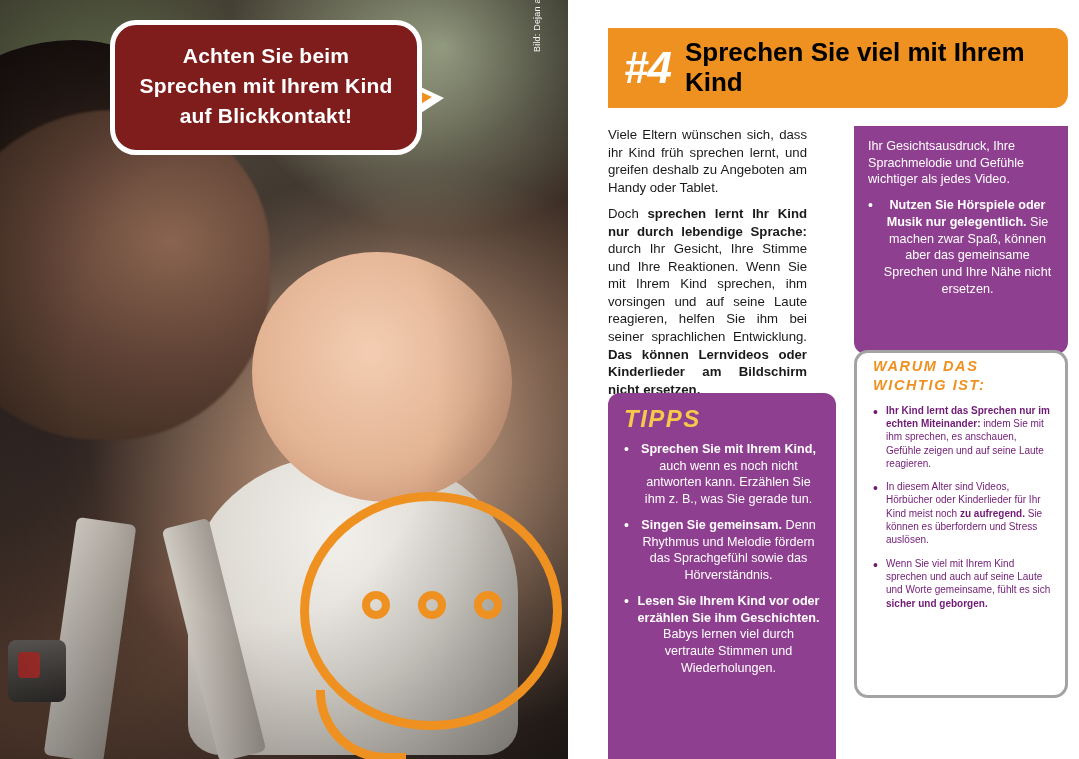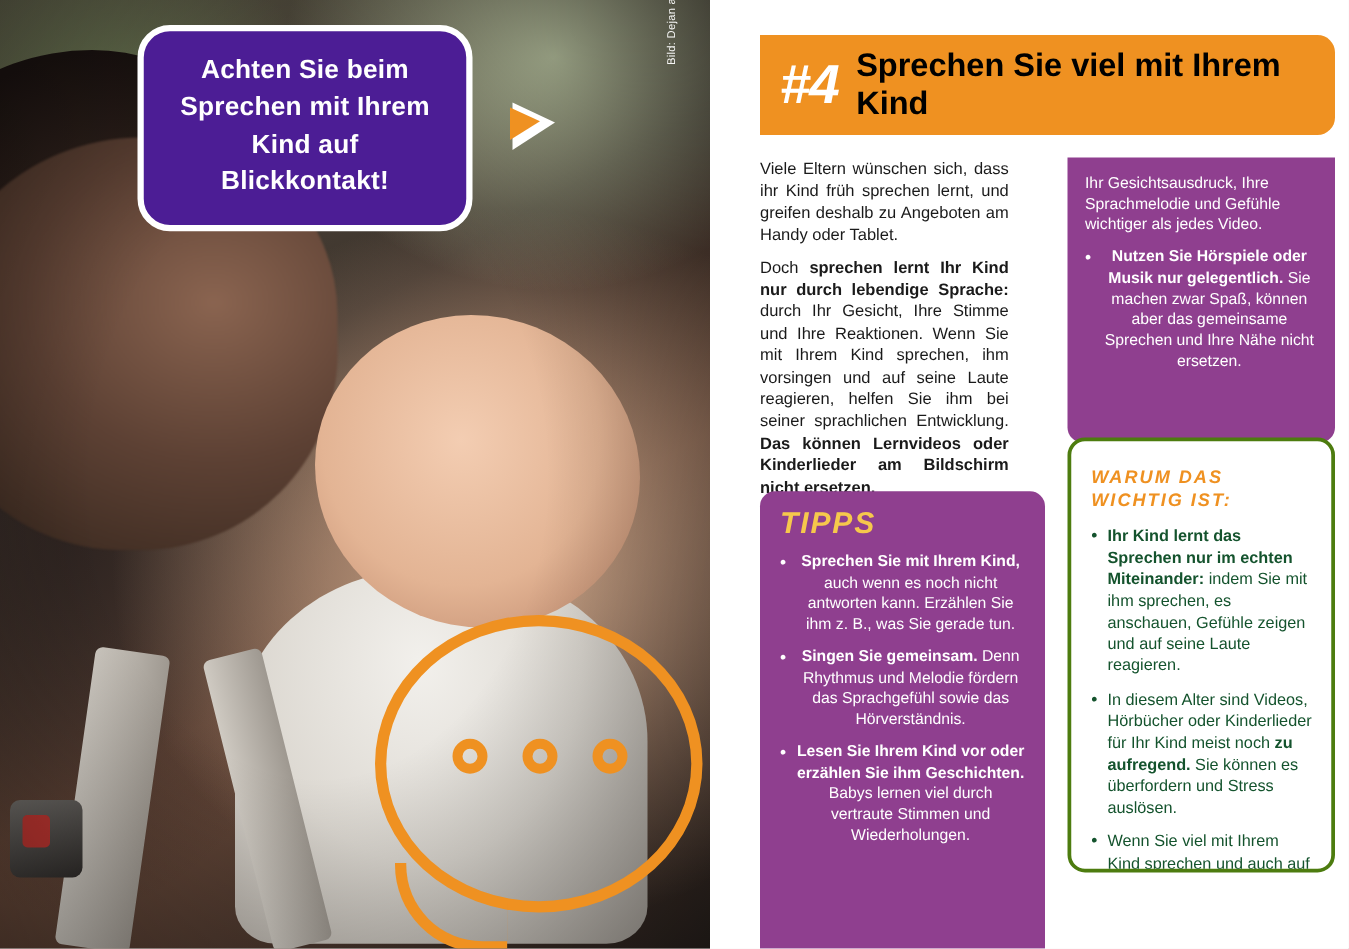--- a/index.html
+++ b/index.html
@@ -119,22 +119,22 @@
     letter-spacing: 0.2px;
     white-space: nowrap;
     opacity: 0.95;
   }
 
   
   .callout {
     position: absolute;
     left: 110px;
     top: 20px;
-    width: 268px;
-    background: #4c1d95;
+    width: 312px;
+    background: #7f1d1d;
     border: 5px solid #ffffff;
     border-radius: 26px;
     padding: 16px 22px 20px 22px;
     box-sizing: border-box;
   }
   .callout-text {
     color: #ffffff;
     font-weight: bold;
     font-size: 21px;
     line-height: 1.42;
@@ -325,39 +325,39 @@
     margin: 0 0 9px 0;
   }
 
   
   .warum-box {
     position: absolute;
     left: 286px;
     top: 350px;
     width: 214px;
     height: 348px;
-    border: 3px solid #4d7c0f;
+    border: 3px solid #a3a3a3;
     border-radius: 14px;
     background: #ffffff;
-    padding: 20px 14px 0 16px;
+    padding: 4px 14px 0 16px;
     box-sizing: border-box;
     overflow: hidden;
   }
   .warum-title {
     color: #ef9121;
     font-size: 14.5px;
     font-weight: bold;
     font-style: italic;
     letter-spacing: 1.6px;
     line-height: 1.3;
     margin-bottom: 9px;
   }
   ul.warum-list li {
-    color: #14532d;
-    font-size: 13px;
+    color: #701a75;
+    font-size: 10px;
     line-height: 1.33;
     margin-bottom: 10px;
     padding-left: 13px;
     position: relative;
   }
   ul.warum-list li b { font-weight: bold; }
 
   
   .blob {
     position: absolute;

